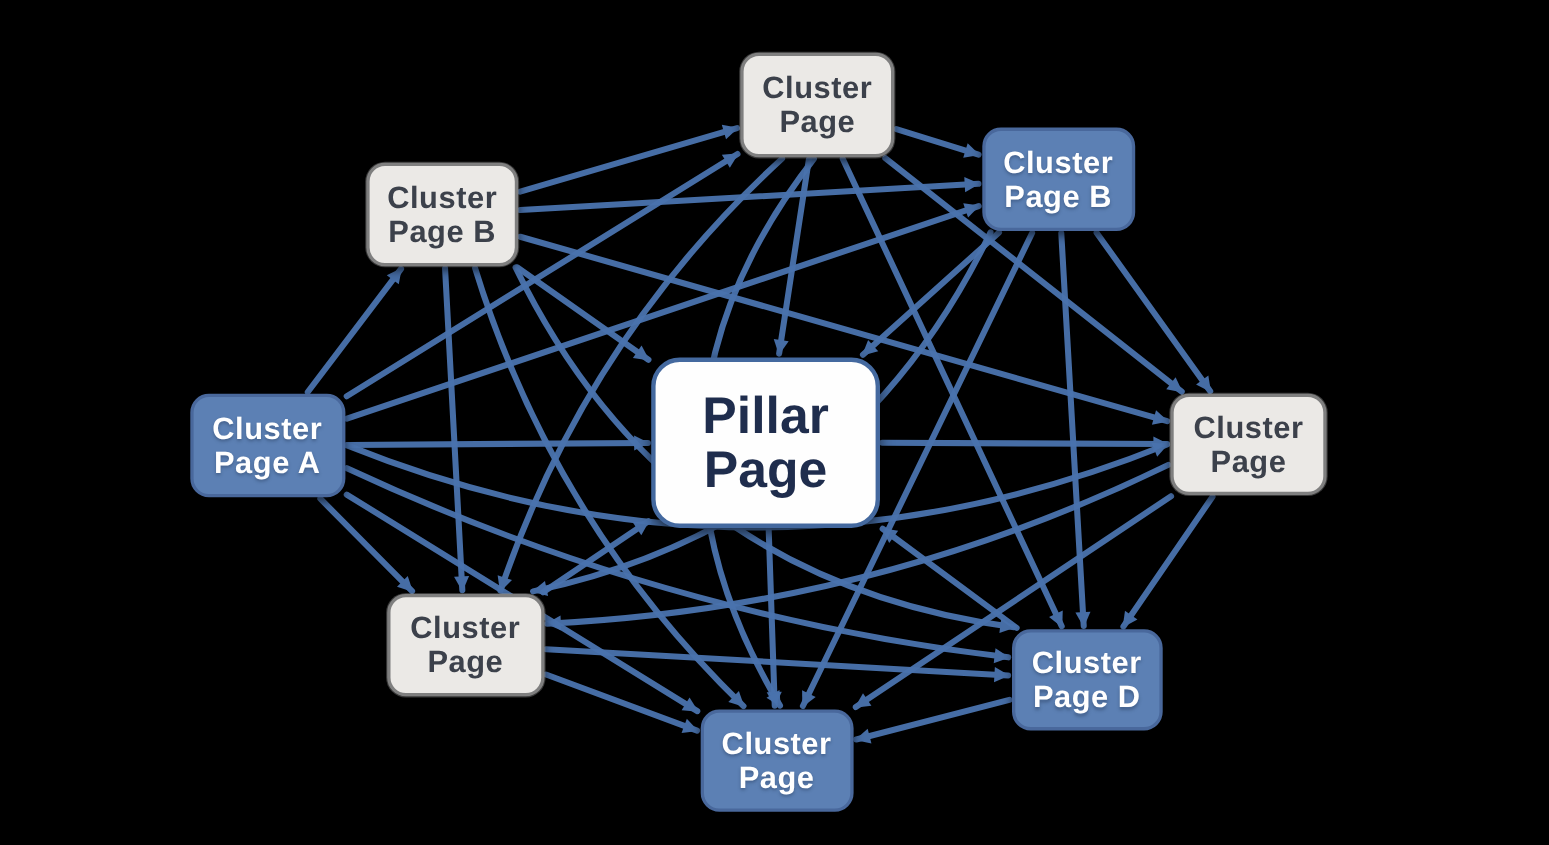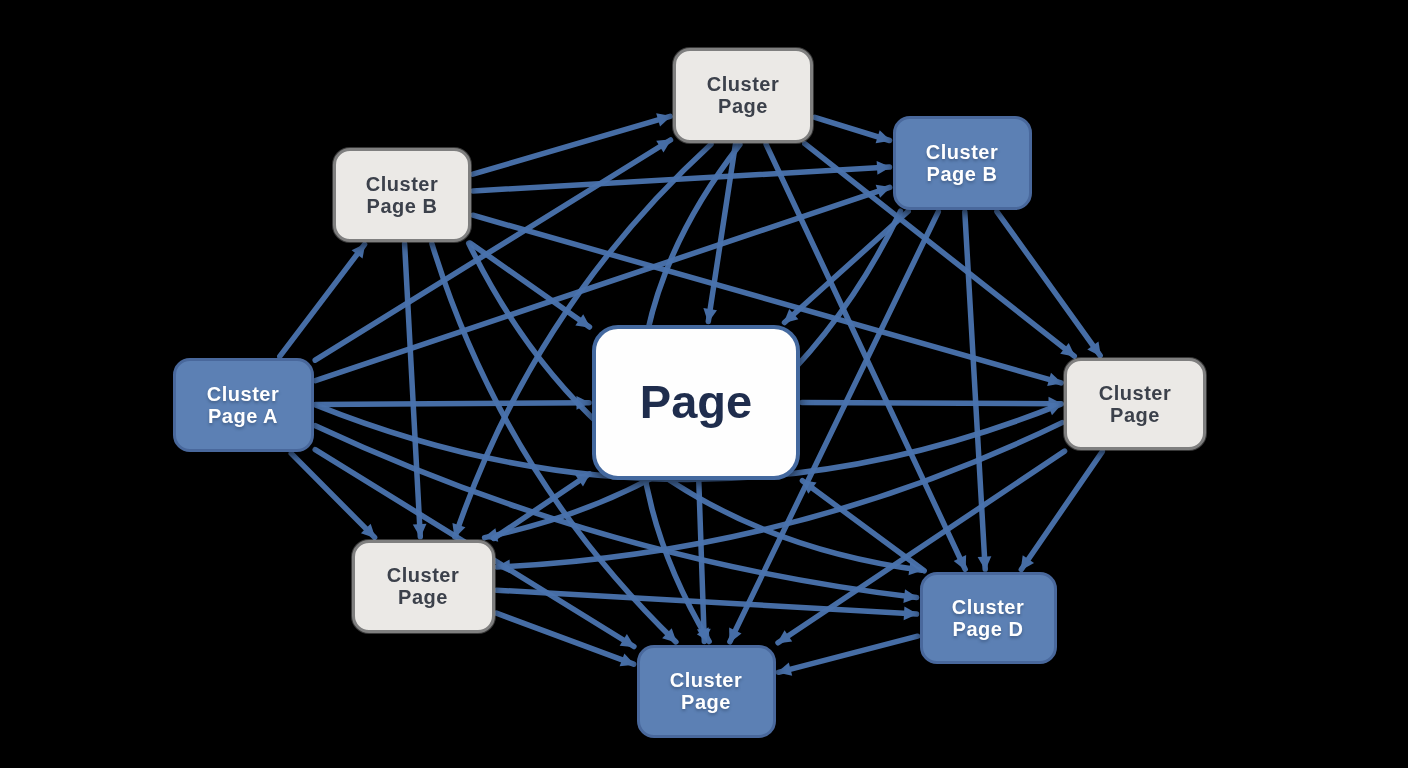--- a/index.html
+++ b/index.html
@@ -35,21 +35,21 @@
     align-items: center;
     justify-content: center;
     border-style: solid;
     border-width: 3px;
     border-radius: 17px;
     box-sizing: border-box;
     text-align: center;
   }
   .node .node-label {
     font-weight: bold;
-    font-size: 20px;
+    font-size: 28px;
     line-height: 1.12;
     letter-spacing: 0.5px;
   }
   .node .node-label span { display: block; }
   .node.style-blue .node-label {
     text-shadow: 0 2px 3px rgba(20, 35, 60, 0.35);
   }
   .node.style-gray {
     box-shadow: 0 0 0 1px rgba(160,160,160,0.35), 0 4px 8px rgba(0,0,0,0.55);
   }
@@ -112,20 +112,21 @@
         <path d="M1064.6,451.1 L778.0,642.8" class="edge" stroke="#4a73ae" stroke-width="5.5" marker-end="url(#arrowhead)"></path>
         <path d="M1102.3,451.6 L1021.3,569.5" class="edge" stroke="#4a73ae" stroke-width="5.5" marker-end="url(#arrowhead)"></path>
         <path d="M496.4,613.2 L633.7,664.2" class="edge" stroke="#4a73ae" stroke-width="5.5" marker-end="url(#arrowhead)"></path>
         <path d="M496.5,590.2 L916.5,614.0" class="edge" stroke="#4a73ae" stroke-width="5.5" marker-end="url(#arrowhead)"></path>
         <path d="M917.6,636.2 L778.4,672.3" class="edge" stroke="#4a73ae" stroke-width="5.5" marker-end="url(#arrowhead)"></path>
       </g>
   </svg>
   <div id="nodes-layer">
       <div class="node style-pillar" style="left: 592px; top: 324.5px; width: 208px; height: 155px; background: rgb(254, 254, 254); border-color: rgb(68, 105, 159); color: rgb(31, 45, 77);">
         <div class="node-label">
+          <span>Pillar</span>
           <span>Page</span>
         </div>
       </div>
       <div class="node style-gray" style="left: 673px; top: 47.5px; width: 140px; height: 95px; background: rgb(235, 233, 230); border-color: rgb(127, 127, 127); color: rgb(60, 65, 75);">
         <div class="node-label">
           <span>Cluster</span>
           <span>Page</span>
         </div>
       </div>
       <div class="node style-blue" style="left: 892.5px; top: 116px; width: 139px; height: 94px; background: rgb(92, 128, 180); border-color: rgb(73, 104, 156); color: rgb(255, 255, 255);">

